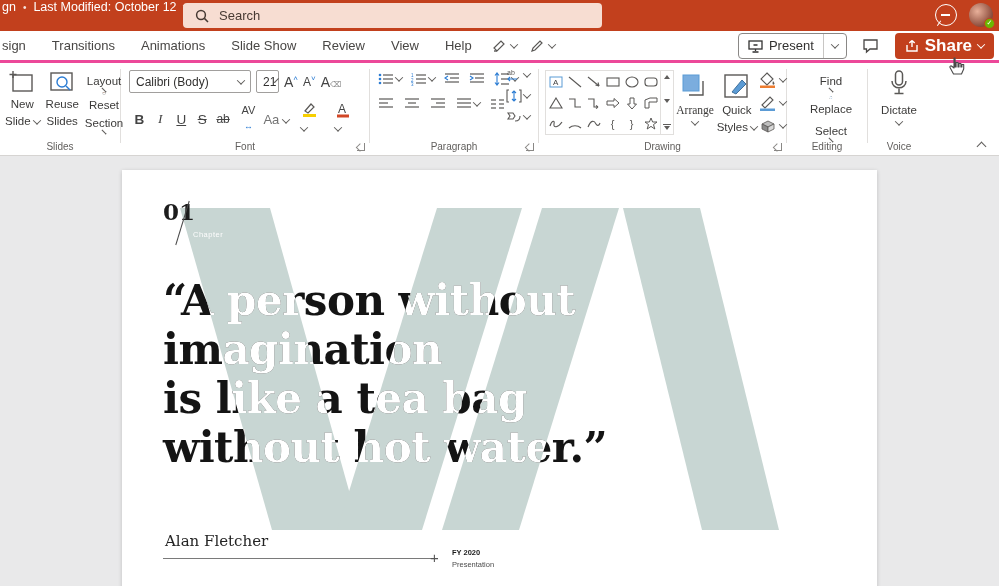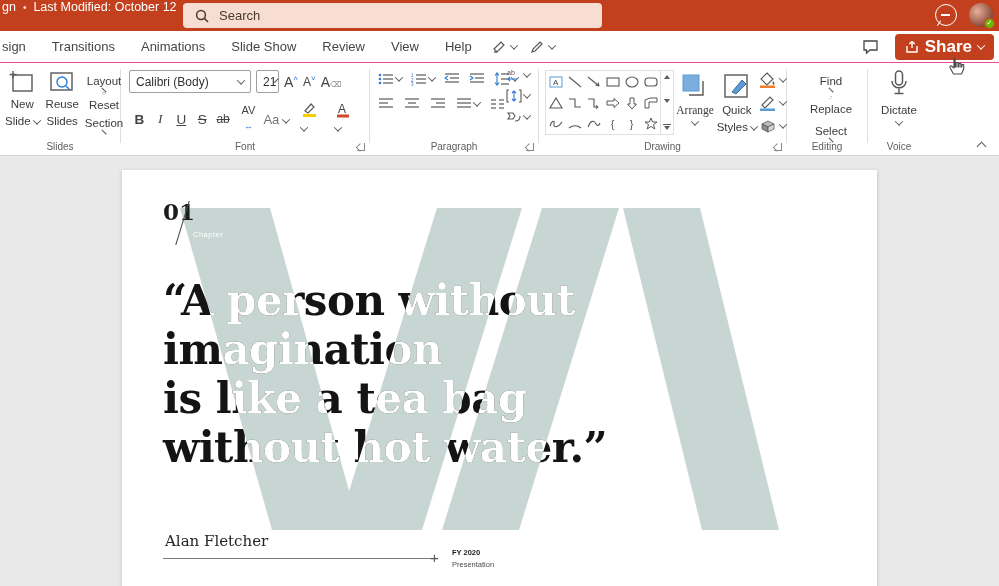--- a/index.html
+++ b/index.html
@@ -22,21 +22,21 @@
   .chat-bubble::before { content:""; position:absolute; left:2px; bottom:-3px; width:6px; height:6px;
     background:transparent; border-left:1.6px solid #fff; transform:rotate(35deg); }
   .avatar { width:24px; height:24px; border-radius:50%;
     background:radial-gradient(circle at 35% 35%, #e8b09a, #8a4a3a 70%); position:relative; }
   .avatar .badge { position:absolute; right:-2px; bottom:-2px; width:11px; height:11px;
     border-radius:50%; background:#6bb700; border:1.5px solid #c2401d; color:#fff;
     font-size:7px; line-height:8px; text-align:center; }
 
   
   .tabrow { height:32px; background:#fff; display:flex; align-items:center;
-    border-bottom:1px solid #ec4899; position:relative; }
+    border-bottom:3px solid #ec4899; position:relative; }
   .tab { font-size:13px; color:#484644; padding:0 13px; cursor:default; white-space:nowrap; }
   .tab:first-child { padding-left:2px; }
   .tabrow-icons { display:flex; align-items:center; gap:4px; margin-left:6px; color:#5a5856; }
   .chev { width:6px; height:6px; border-right:1.4px solid #5f5d5b; border-bottom:1.4px solid #5f5d5b;
     display:inline-block; transform:rotate(45deg) translate(-1px,-1px); }
   .tabrow-right { margin-left:auto; display:flex; align-items:center; gap:9px; padding-right:5px; }
   .present-btn { display:flex; align-items:center; border:1px solid #8a8886; border-radius:4px;
     height:26px; font-size:13px; color:#323130; overflow:hidden; }
   .present-main { display:flex; align-items:center; gap:6px; padding:0 9px; }
   .present-split { border-left:1px solid #c8c6c4; padding:0 8px; height:100%; display:flex; align-items:center; }
@@ -139,20 +139,33 @@
       <span class="chev"></span>
     </span>
     <span style="display:flex;align-items:center;gap:4px;margin-left:8px;">
       <svg class="ic" width="16" height="16" viewBox="0 0 16 16">
         <path d="M3 13 L4 10 L11 3 L13 5 L6 12 Z" fill="none" stroke="#5a5856" stroke-width="1.2"></path>
       </svg>
       <span class="chev"></span>
     </span>
   </div>
   <div class="tabrow-right">
+    <div class="present-btn">
+      <div class="present-main">
+        <svg class="ic" width="15" height="14" viewBox="0 0 15 14">
+          <rect x="1" y="2" width="13" height="8" fill="none" stroke="#323130" stroke-width="1.3"></rect>
+          <path d="M7.5 10 L7.5 12 M4.5 13 L10.5 13" stroke="#323130" stroke-width="1.3"></path>
+          <path d="M5.5 6 L9.5 6" stroke="#323130" stroke-width="1.3"></path>
+        </svg>
+        <span>Present</span>
+      </div>
+      <div class="present-split">
+        <span class="chev"></span>
+      </div>
+    </div>
     <div class="comment-btn">
       <svg class="ic" width="17" height="16" viewBox="0 0 17 16">
         <path d="M2 2 H15 V11 H8 L4.5 14 V11 H2 Z" fill="none" stroke="#484644" stroke-width="1.3"></path>
       </svg>
     </div>
     <div class="share-btn">
       <svg class="ic" width="14" height="14" viewBox="0 0 14 14">
         <path d="M2 6 V12 H12 V6" fill="none" stroke="#fff" stroke-width="1.4"></path>
         <path d="M7 8 V1.5 M7 1.5 L4.3 4 M7 1.5 L9.7 4" fill="none" stroke="#fff" stroke-width="1.4"></path>
       </svg>

